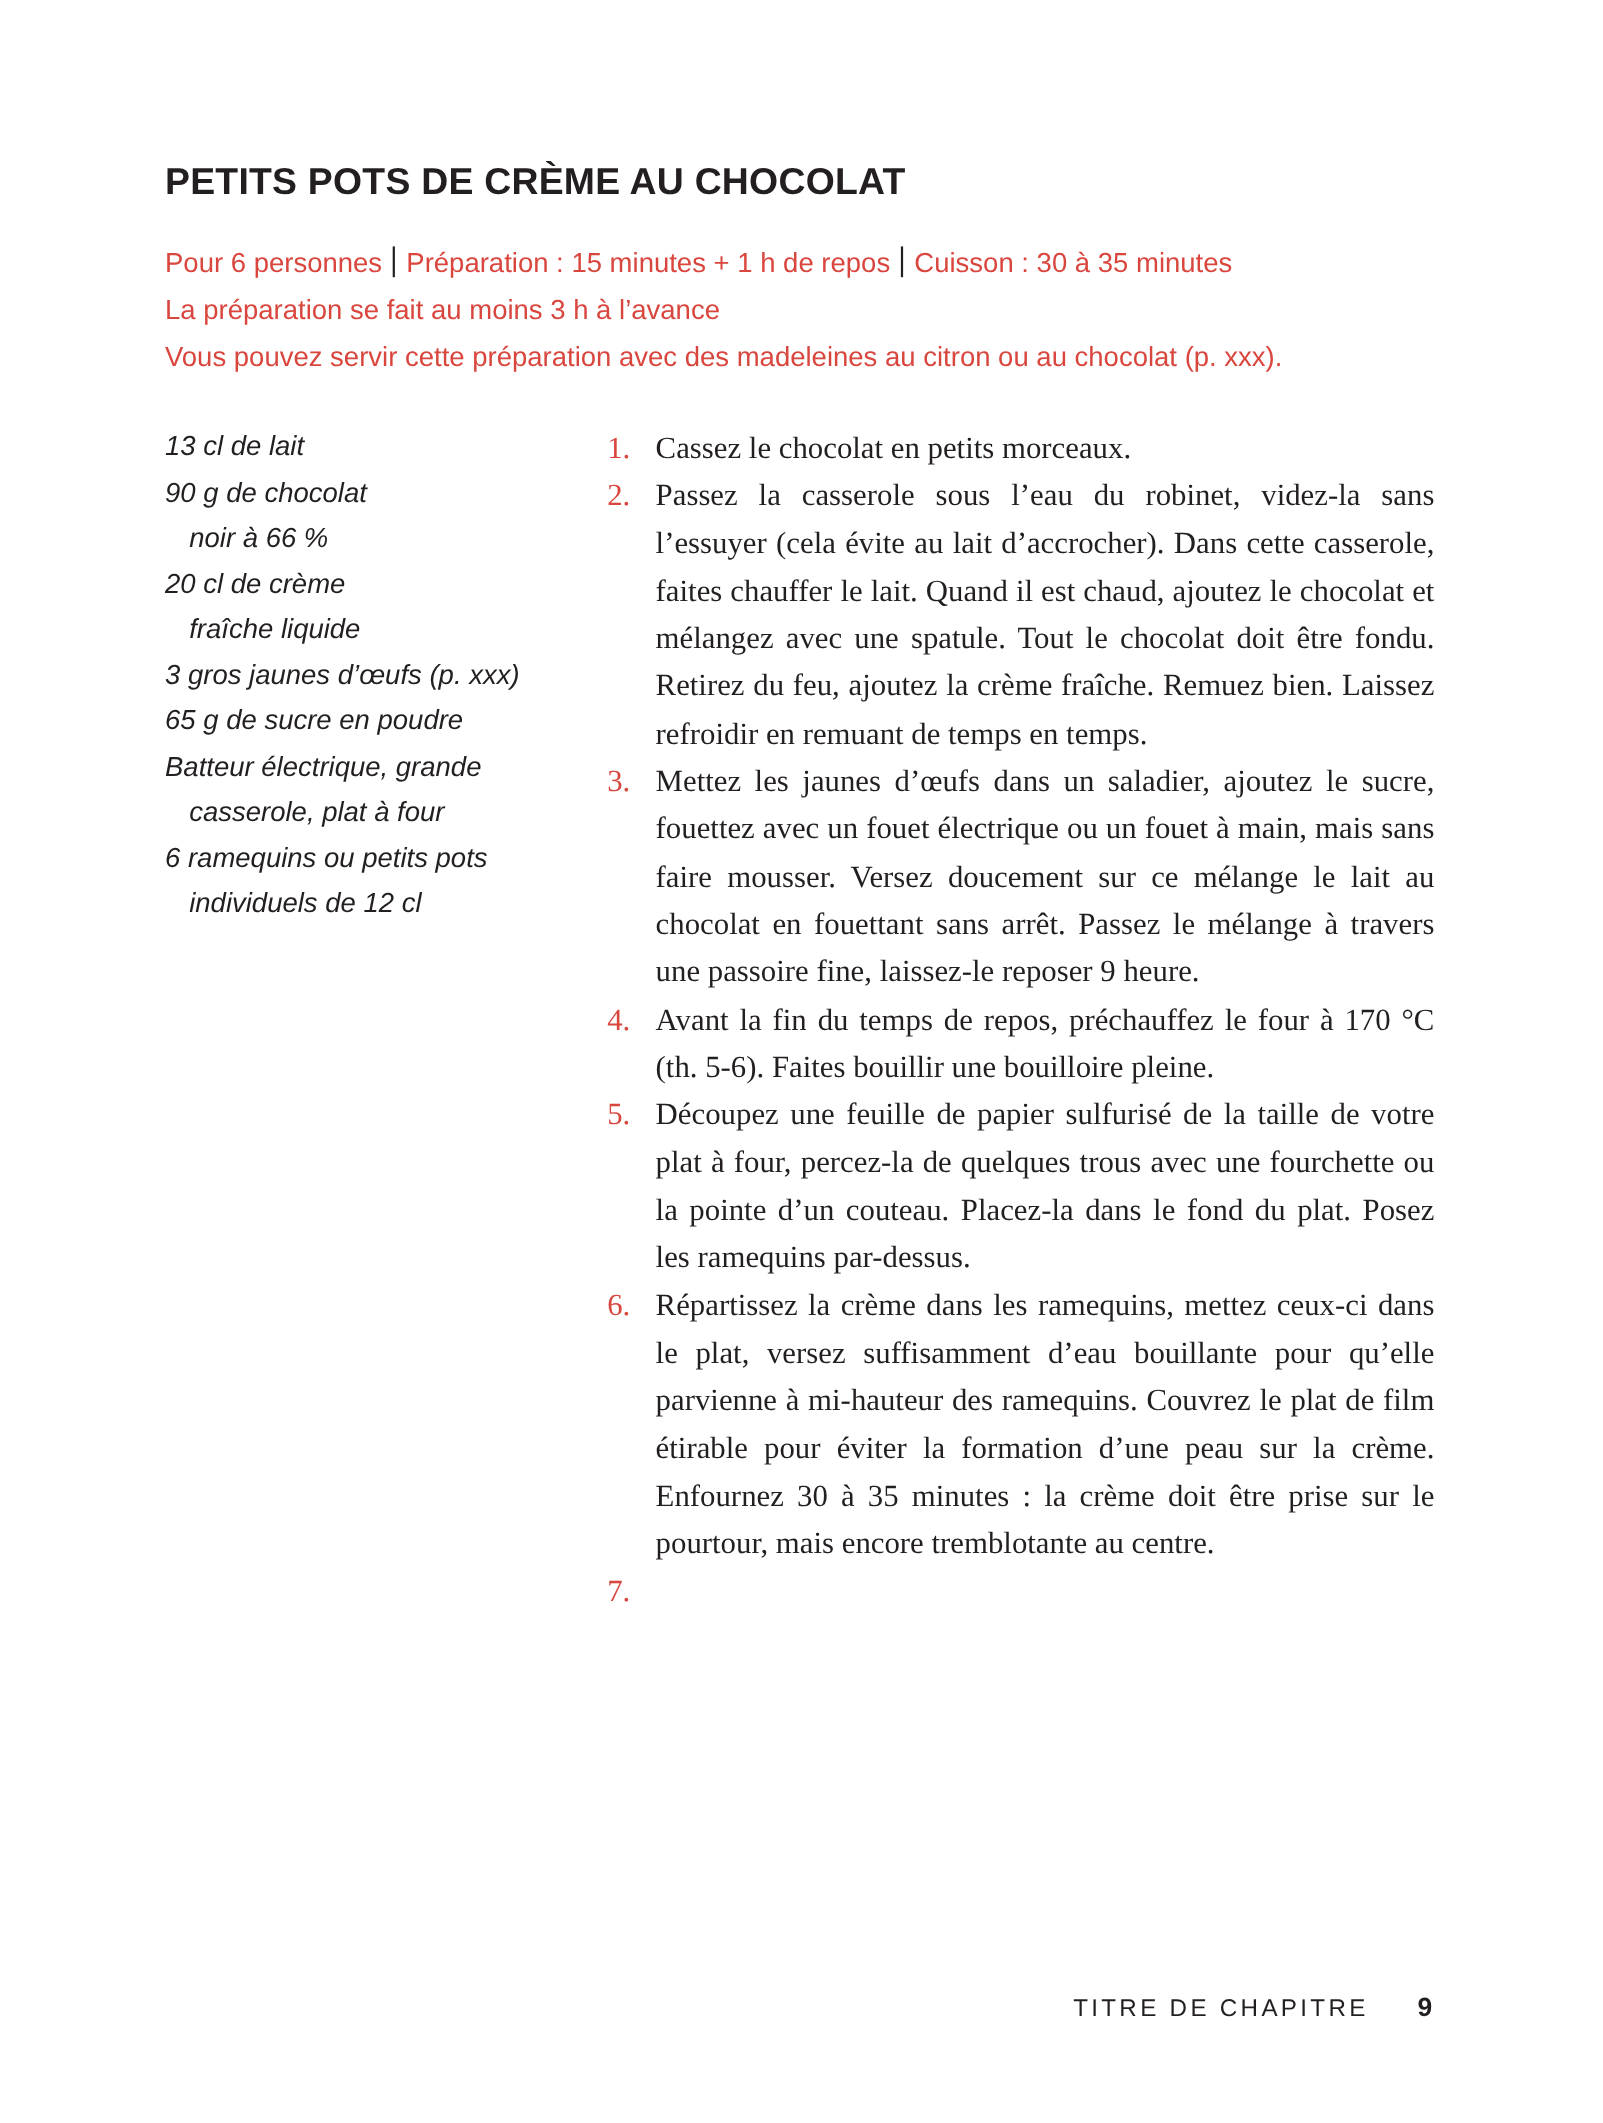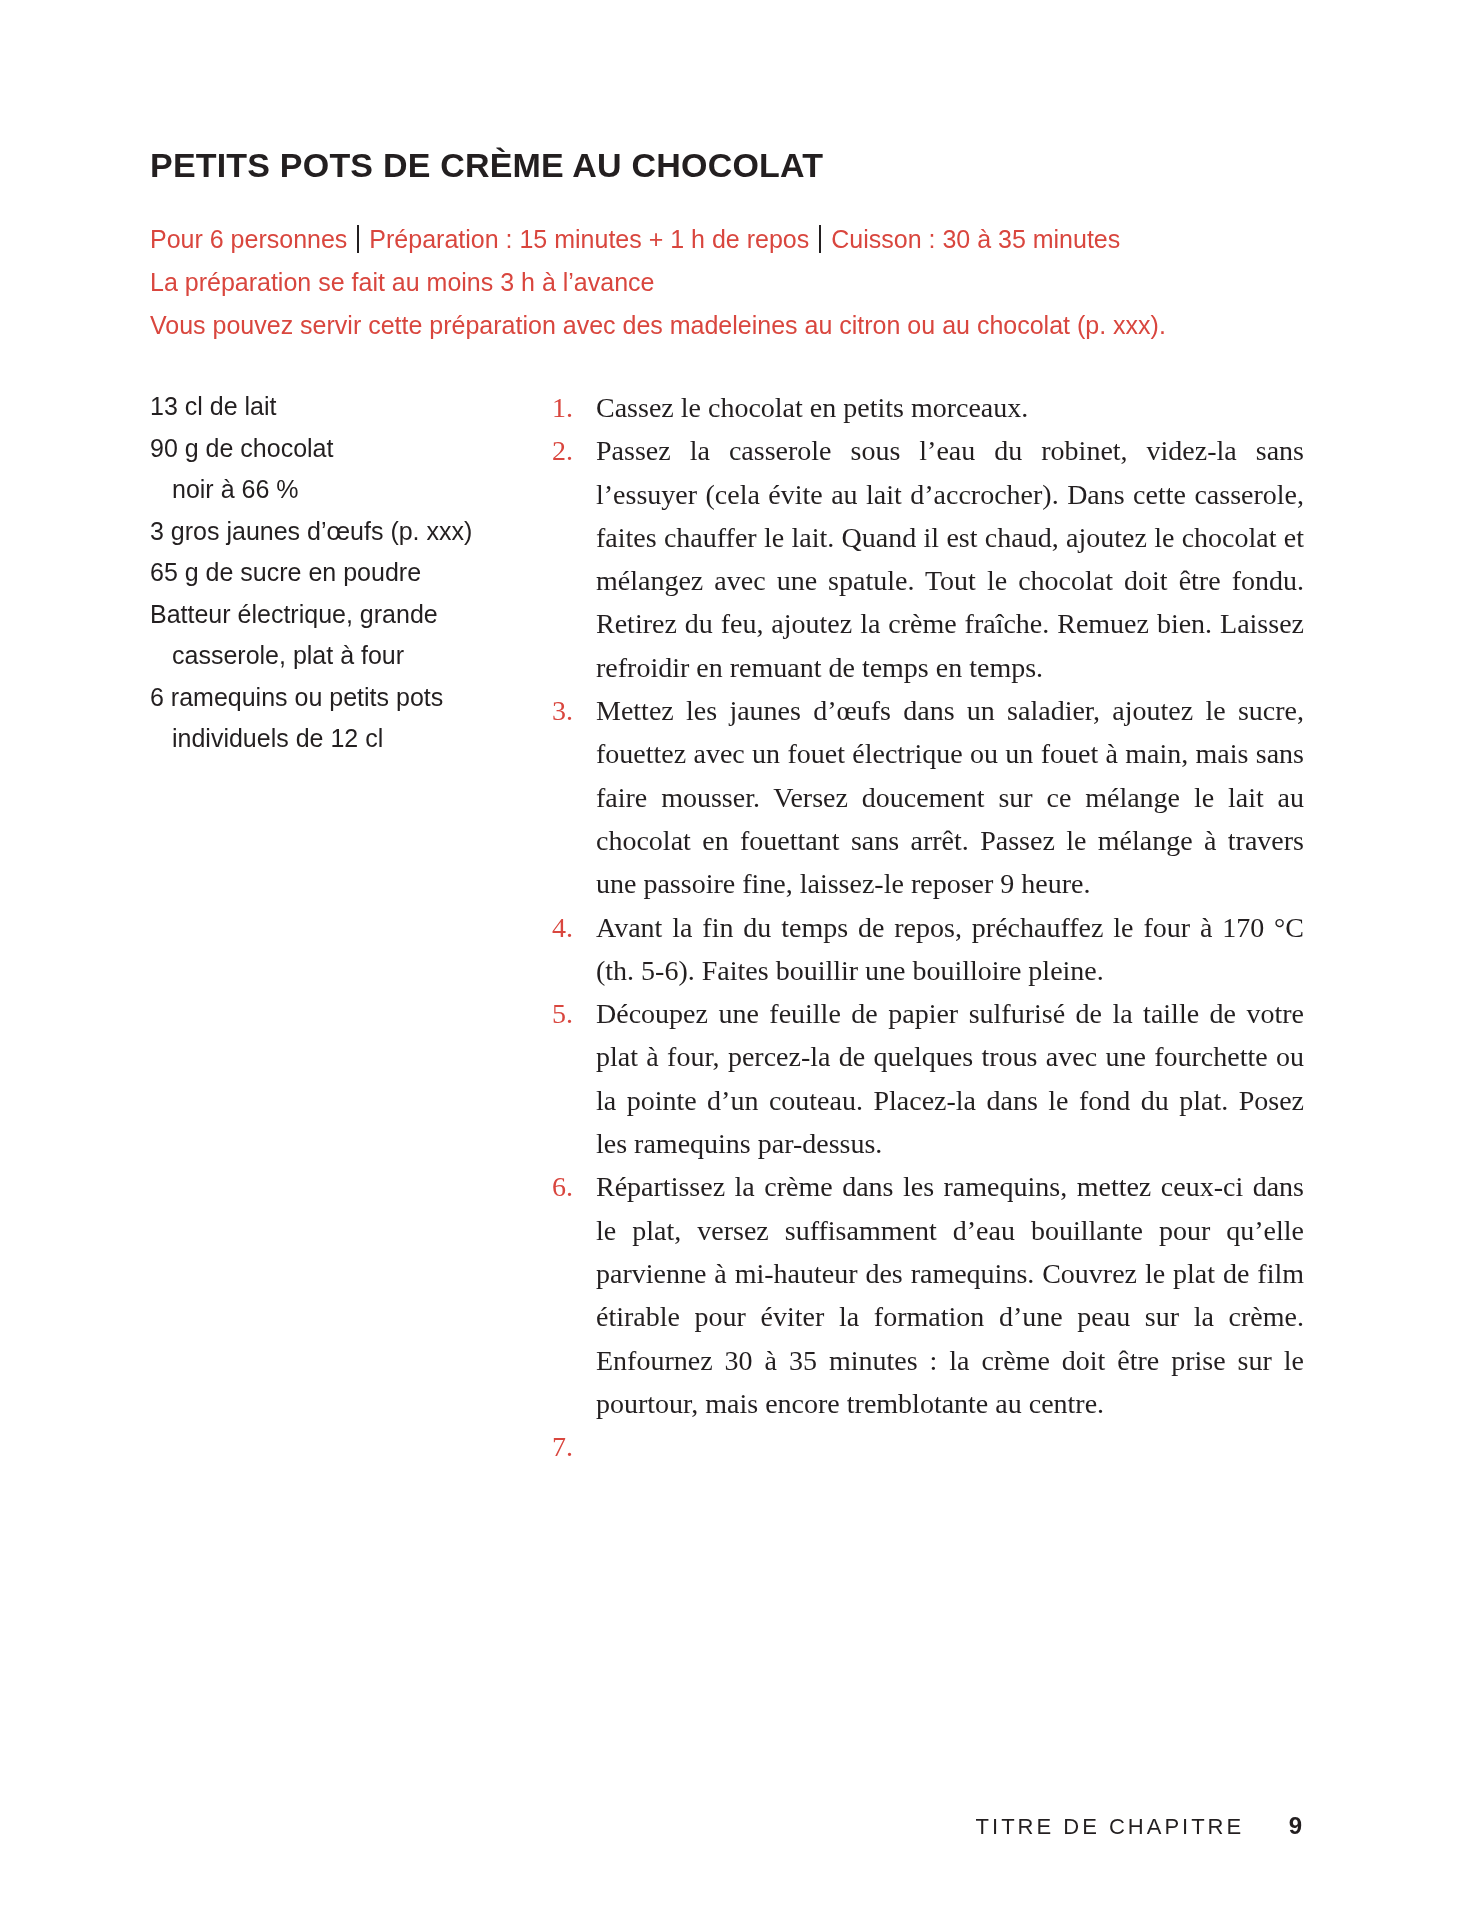--- a/index.html
+++ b/index.html
@@ -58,20 +58,21 @@
       left: 150px;
       top: 386px;
       width: 380px;
       font-family: "Liberation Sans", sans-serif;
       font-size: 25px;
       line-height: 41.5px;
       color: #231f20;
       margin: 0;
       padding: 0;
       list-style: none;
+      font-style: italic;
     }
     .ingredients li { white-space: nowrap; }
     .ingredients .cont { padding-left: 22px; display: block; }
     .steps {
       position: absolute;
       left: 552px;
       top: 386px;
       width: 752px;
       margin: 0;
       padding: 0;
@@ -124,20 +125,21 @@
     <span class="line l1">
       <span>Pour 6 personnes</span><span class="sep"></span><span class="bold">Préparation :</span><span> 15 minutes + 1 h de repos</span><span class="sep"></span><span class="bold">Cuisson :</span><span> 30 à 35 minutes</span>
     </span>
     <span class="line">La préparation se fait au moins 3 h à l’avance</span>
     <span class="line">Vous pouvez servir cette préparation avec des madeleines au citron ou au chocolat (p. xxx).</span>
   </div>
 
   <ul class="ingredients" id="ingredients">
       <li><span>13 cl de lait</span></li>
       <li><span>90 g de chocolat</span><span class="cont">noir à 66 %</span></li>
+      <li><span>20 cl de crème</span><span class="cont">fraîche liquide</span></li>
       <li><span>3 gros jaunes d’œufs (p. xxx)</span></li>
       <li><span>65 g de sucre en poudre</span></li>
       <li><span>Batteur électrique, grande</span><span class="cont">casserole, plat à four</span></li>
       <li><span>6 ramequins ou petits pots</span><span class="cont">individuels de 12 cl</span></li>
     </ul>
 
   <ol class="steps" id="steps">
       <li><span class="num">1.</span><span>Cassez le chocolat en petits morceaux.</span></li>
       <li><span class="num">2.</span><span>Passez la casserole sous l’eau du robinet, videz-la sans l’essuyer (cela évite au lait d’accrocher). Dans cette casserole, faites chauffer le lait. Quand il est chaud, ajoutez le chocolat et mélangez avec une spatule. Tout le chocolat doit être fondu. Retirez du feu, ajoutez la crème fraîche. Remuez bien. Laissez refroidir en remuant de temps en temps.</span></li>
       <li><span class="num">3.</span><span>Mettez les jaunes d’œufs dans un saladier, ajoutez le sucre, fouettez avec un fouet électrique ou un fouet à main, mais sans faire mousser. Versez doucement sur ce mélange le lait au chocolat en fouettant sans arrêt. Passez le mélange à travers une passoire fine, laissez-le reposer 9 heure.</span></li>

